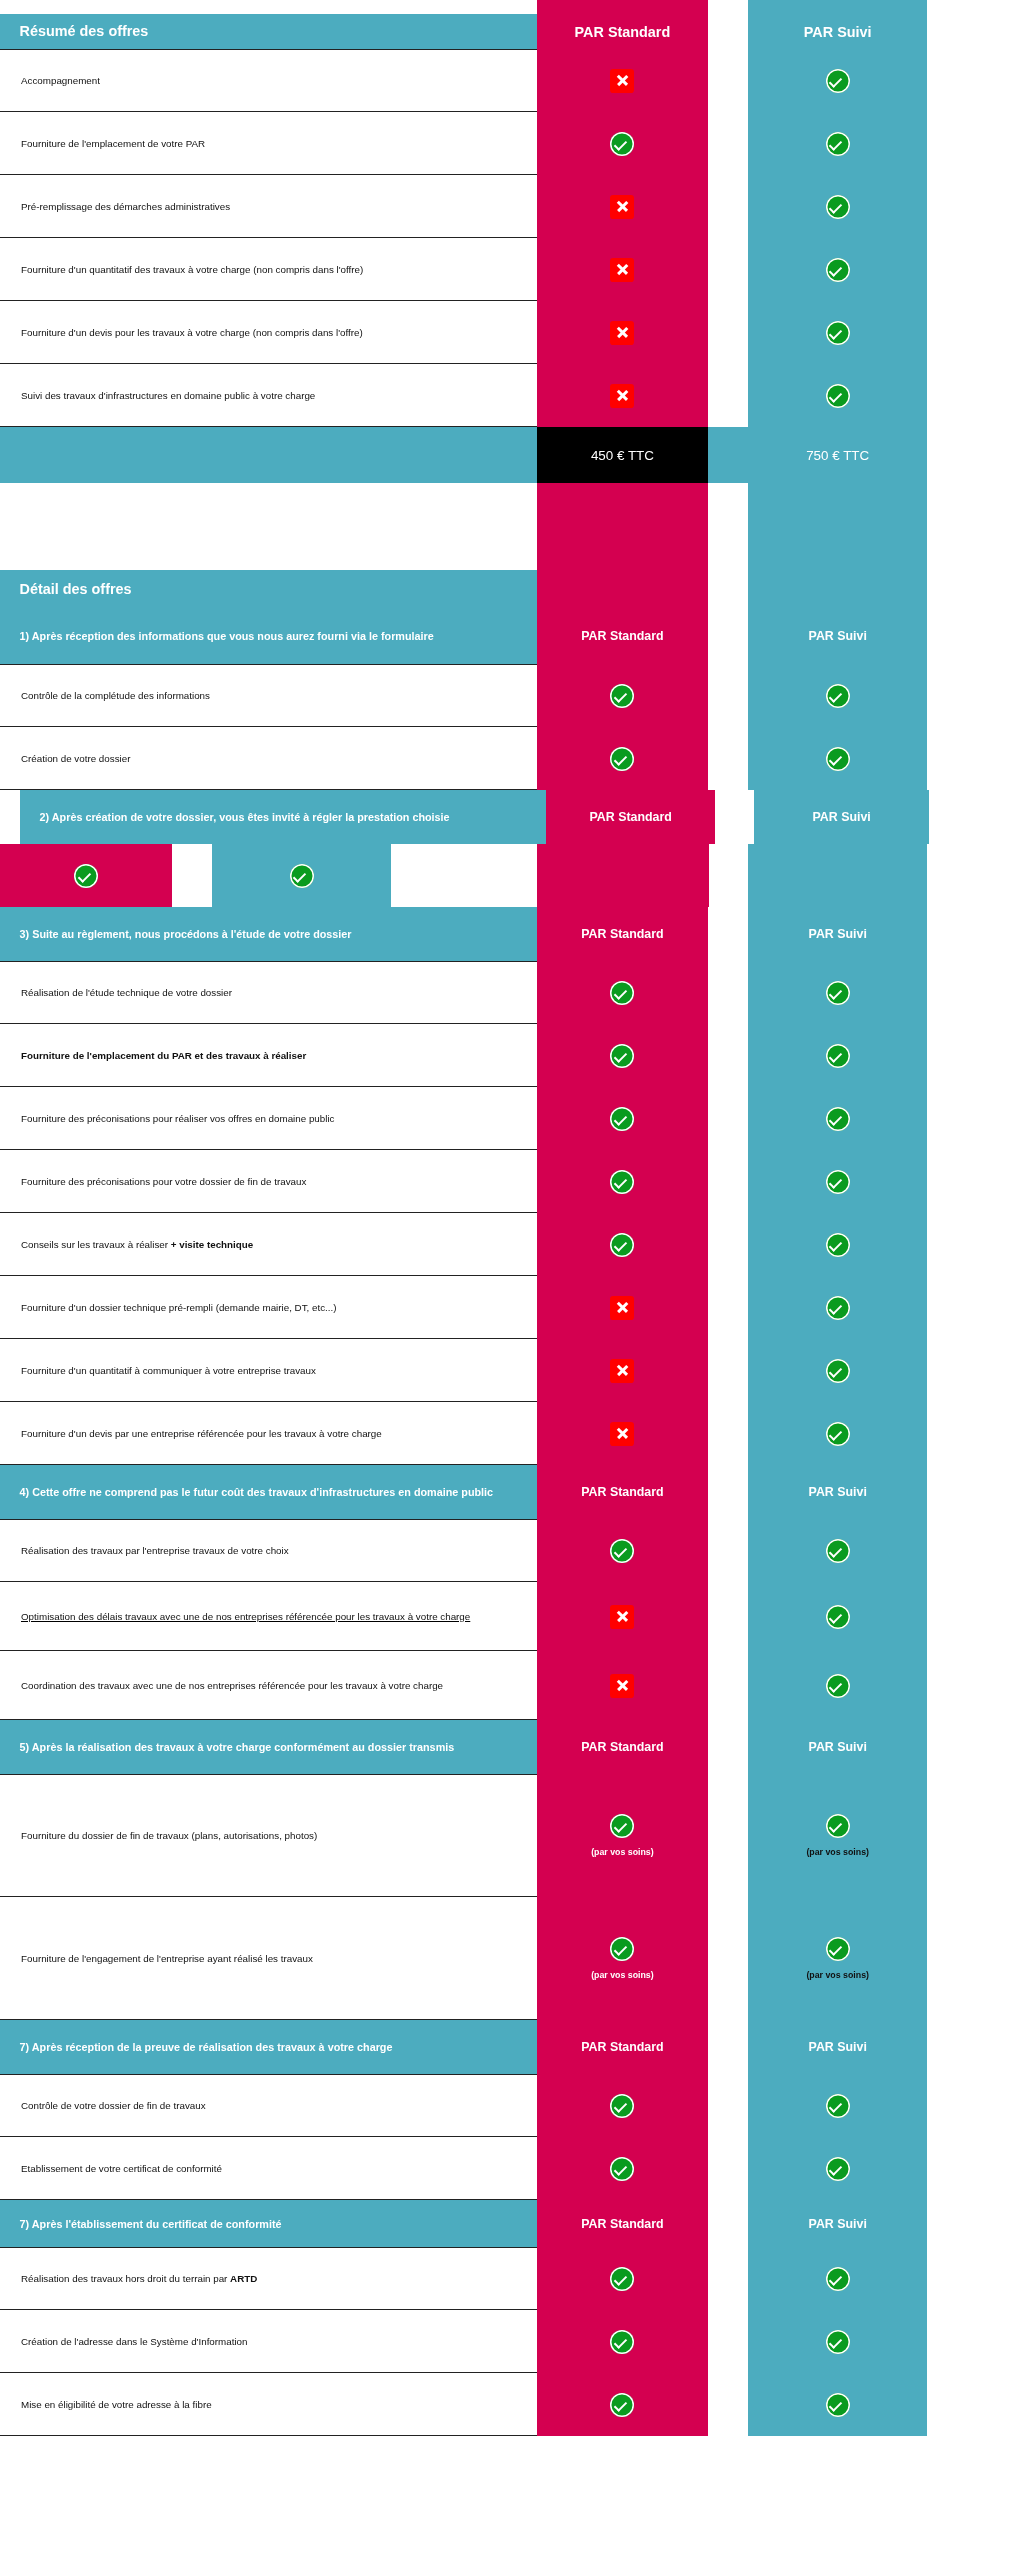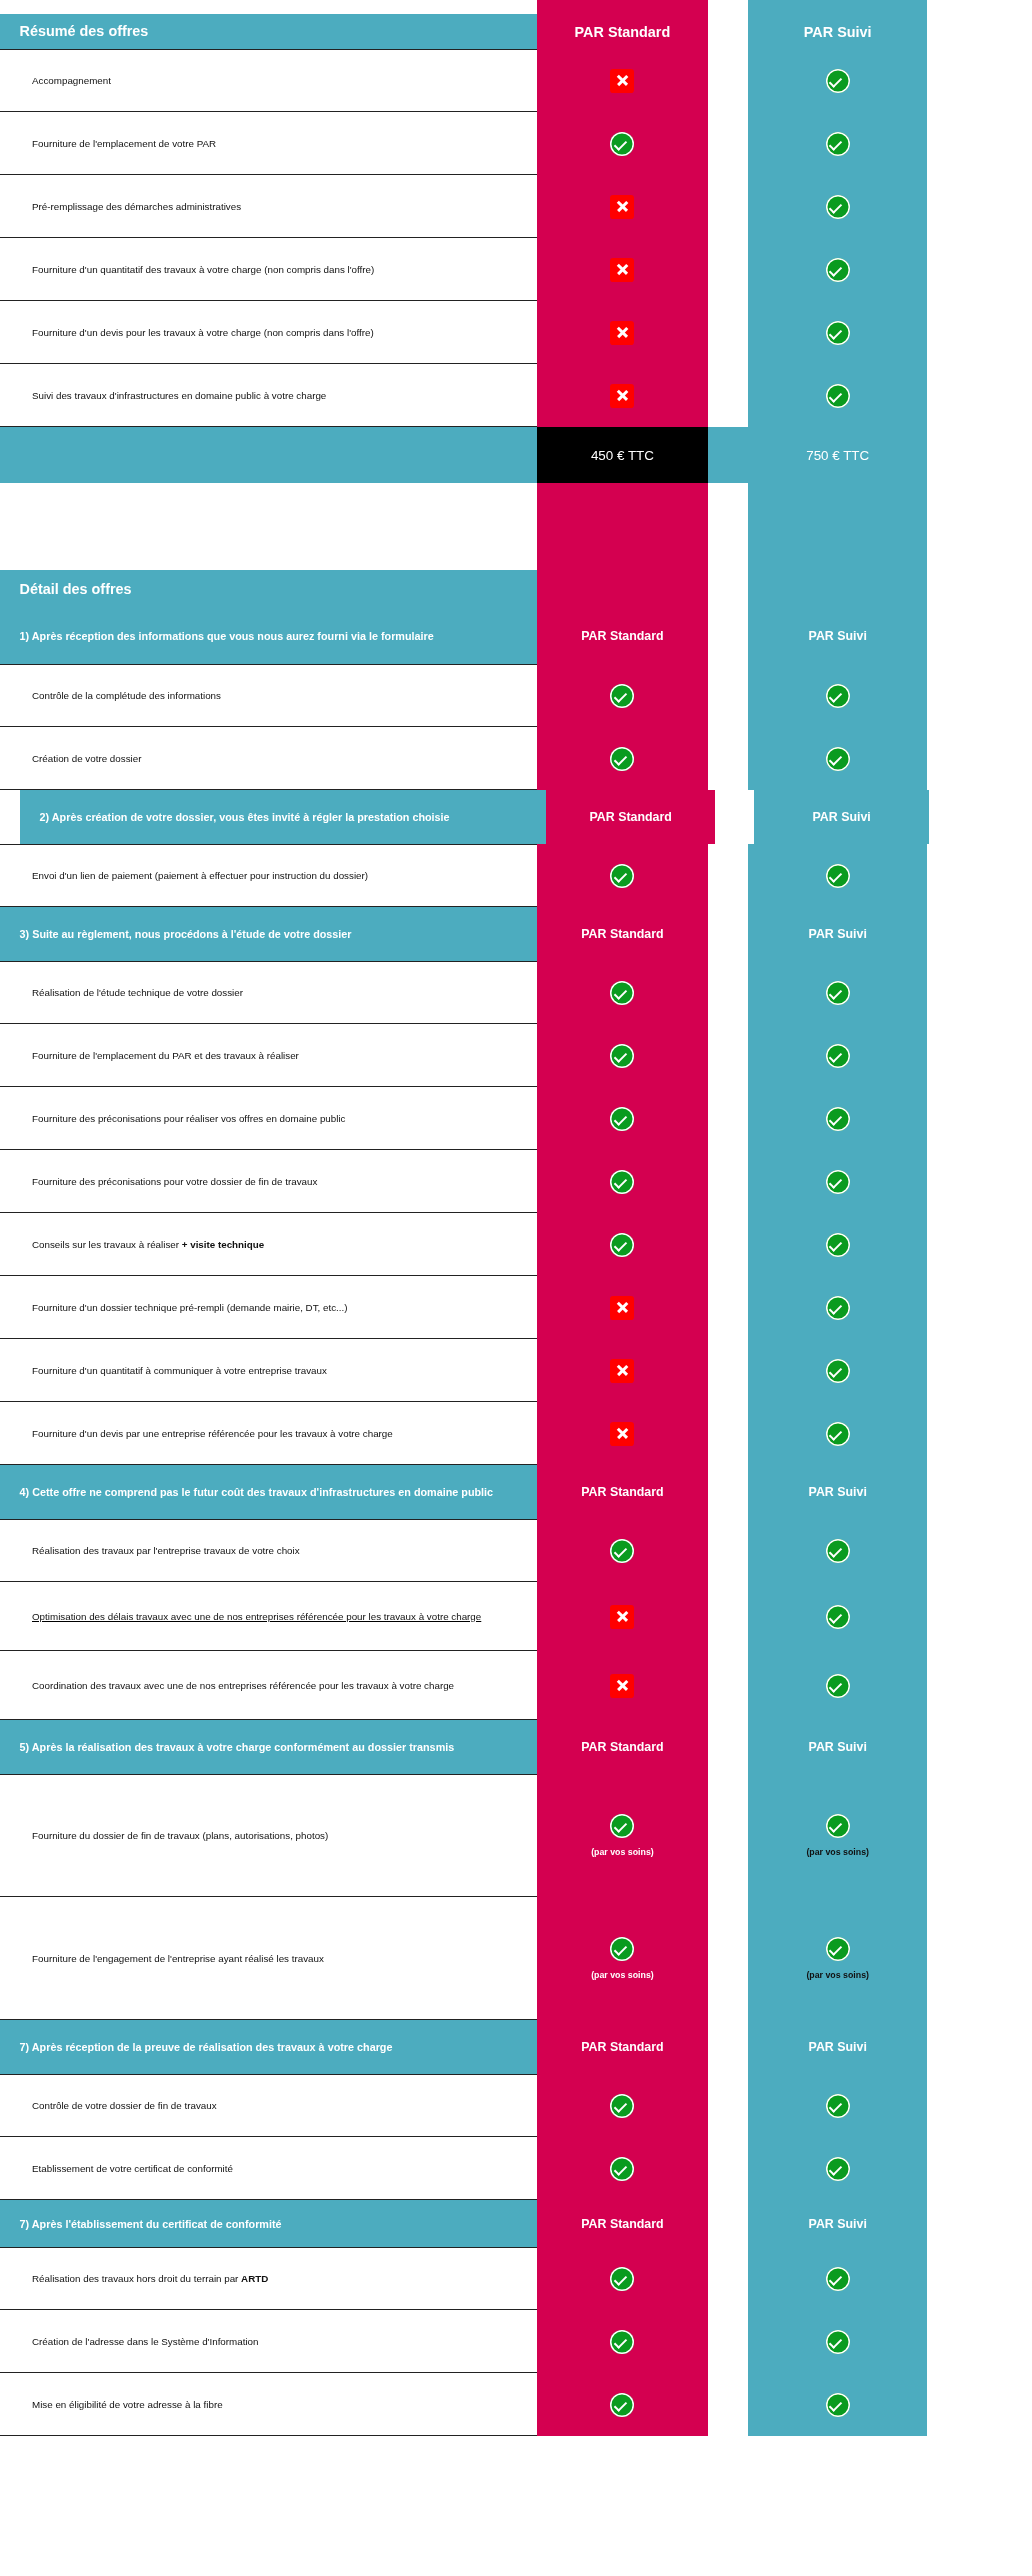--- a/index.html
+++ b/index.html
@@ -47,21 +47,21 @@
     align-items: stretch;
     width: 1033px;
     box-sizing: border-box;
   }
 
   .cell-label {
     width: 537px;
     box-sizing: border-box;
     display: flex;
     align-items: center;
-    padding: 0 32px;
+    padding: 0 21px;
     font-size: 9.8px;
     color: #111111;
     line-height: 1.35;
   }
   .cell-std {
     width: 172px;
     box-sizing: border-box;
     display: flex;
     flex-direction: column;
     align-items: center;
@@ -384,23 +384,20 @@
           <div class="cell-std">
             <span>PAR Standard</span>
           </div>
           <div class="gap-1"></div>
           <div class="cell-suivi">
             <span>PAR Suivi</span>
           </div>
           <div class="gap-2"></div>
         </div>
         <div class="row data topline" style="height:63px;">
-          <div class="cell-label">
-            <span>Envoi d'un lien de paiement (paiement à effectuer pour instruction du dossier)</span>
-          </div>
           <div class="cell-std">
             <span class="icon icon-check"></span>
           </div>
           <div class="gap-1"></div>
           <div class="cell-suivi">
             <span class="icon icon-check"></span>
           </div>
           <div class="gap-2"></div>
         </div>
         <div class="row section" style="height:54px;">
@@ -422,21 +419,21 @@
           </div>
           <div class="cell-std">
             <span class="icon icon-check"></span>
           </div>
           <div class="gap-1"></div>
           <div class="cell-suivi">
             <span class="icon icon-check"></span>
           </div>
           <div class="gap-2"></div>
         </div>
-        <div class="row data" style="height:63px;">
+        <div class="row data" style="height:63px;font-weight:bold;">
           <div class="cell-label">
             <span>Fourniture de l'emplacement du PAR et des travaux à réaliser</span>
           </div>
           <div class="cell-std">
             <span class="icon icon-check"></span>
           </div>
           <div class="gap-1"></div>
           <div class="cell-suivi">
             <span class="icon icon-check"></span>
           </div>

